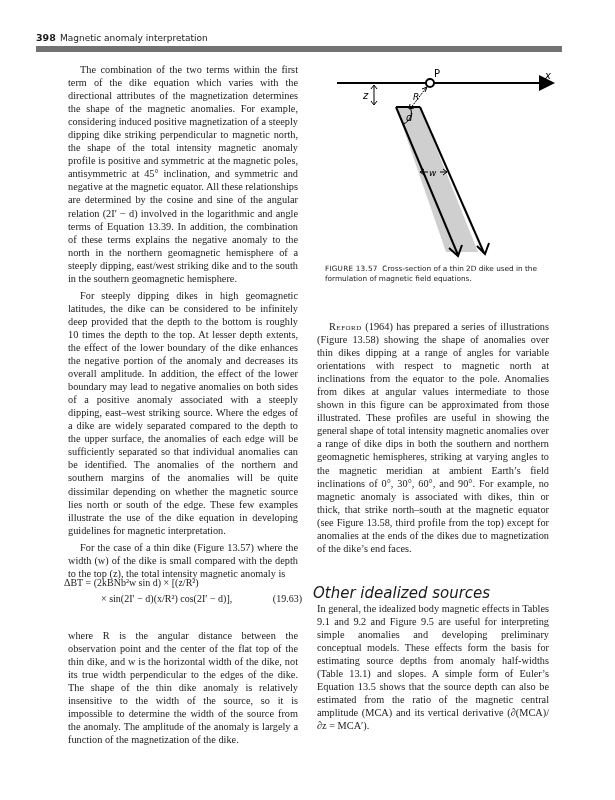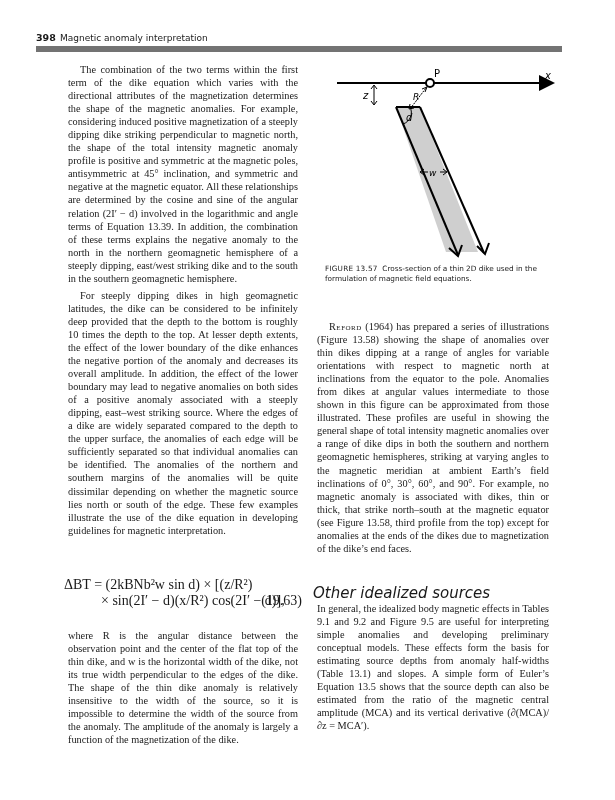--- a/index.html
+++ b/index.html
@@ -5,41 +5,42 @@
   html, body { margin:0; padding:0; background:#ffffff; }
   body { width:615px; height:800px; position:relative; overflow:hidden; color:#1a1a1a; }
   .header { position:absolute; left:36px; top:30px; width:526px; height:16px; border-bottom:6px solid #737373; }
   .header .pg { font-family:"DejaVu Sans", sans-serif; font-weight:bold; font-size:9.5px; position:absolute; left:0; top:2px; }
   .header .title { font-family:"DejaVu Sans", sans-serif; font-size:9px; position:absolute; left:24px; top:2.5px; }
   .col { position:absolute; font-family:"Liberation Serif", serif; font-size:10.3px; line-height:13.05px; text-align:justify; }
   .col-left { left:64px; top:59px; width:238px; }
   .col-right { left:313px; top:316px; width:240px; }
   .col p { margin:4px; text-indent:12px; }
   .col p.noindent { text-indent:0; }
-  .eq { font-family:"Liberation Serif", serif; font-size:14px; position:absolute; left:64px; width:238px; }
+  .eq { font-family:"Liberation Serif", serif; font-size:10px; position:absolute; left:64px; width:238px; }
   .eq .l1 { position:absolute; left:0; top:0; white-space:nowrap; }
   .eq .l2 { position:absolute; left:37px; top:16px; white-space:nowrap; }
   .eq .num { position:absolute; right:0; top:16px; }
   .caption { position:absolute; left:313px; top:264px; width:220px; font-family:"DejaVu Sans", sans-serif; font-size:7.3px; line-height:10px;margin-left:12px; }
   .caption .lab { letter-spacing:0.2px; }
   .subhead { position:absolute; left:313px; top:584px; font-family:"DejaVu Sans", sans-serif; font-style:italic; font-size:15px; }
   .sc { font-variant:small-caps; letter-spacing:0.5px; }
   svg.fig { position:absolute; left:320px; top:60px; }
 </style>
 </head>
 <body>
 
 <div class="header">
   <span class="pg">398</span>
   <span class="title">Magnetic anomaly interpretation</span>
 </div>
 
 <div class="col col-left">
   <p>The combination of the two terms within the first term of the dike equation which varies with the directional attributes of the magnetization determines the shape of the magnetic anomalies. For example, considering induced positive magnetization of a steeply dipping dike striking perpendicular to magnetic north, the shape of the total intensity magnetic anomaly profile is positive and symmetric at the magnetic poles, antisymmetric at 45° inclination, and symmetric and negative at the magnetic equator. All these relationships are determined by the cosine and sine of the angular relation (2I′ − d) involved in the logarithmic and angle terms of Equation 13.39. In addition, the combination of these terms explains the negative anomaly to the north in the northern geomagnetic hemisphere of a steeply dipping, east/west striking dike and to the south in the southern geomagnetic hemisphere.</p>
   <p>For steeply dipping dikes in high geomagnetic latitudes, the dike can be considered to be infinitely deep provided that the depth to the bottom is roughly 10 times the depth to the top. At lesser depth extents, the effect of the lower boundary of the dike enhances the negative portion of the anomaly and decreases its overall amplitude. In addition, the effect of the lower boundary may lead to negative anomalies on both sides of a positive anomaly associated with a steeply dipping, east–west striking source. Where the edges of a dike are widely separated compared to the depth to the upper surface, the anomalies of each edge will be sufficiently separated so that individual anomalies can be identified. The anomalies of the northern and southern margins of the anomalies will be quite dissimilar depending on whether the magnetic source lies north or south of the edge. These few examples illustrate the use of the dike equation in developing guidelines for magnetic interpretation.</p>
+  <p>For the case of a thin dike (Figure 13.57) where the width (w) of the dike is small compared with the depth to the top (z), the total intensity magnetic anomaly is</p>
 </div>
 
 <div class="eq" style="top:577px;height:32px;">
   <span class="l1">ΔBT = (2kBNb²w sin d) × [(z/R²)</span>
   <span class="l2">× sin(2I′ − d)(x/R²) cos(2I′ − d)],</span>
   <span class="num">(19.63)</span>
 </div>
 
 <div class="col" style="left:64px;top:625px;width:238px;">
   <p class="noindent">where R is the angular distance between the observation point and the center of the flat top of the thin dike, and w is the horizontal width of the dike, not its true width perpendicular to the edges of the dike. The shape of the thin dike anomaly is relatively insensitive to the width of the source, so it is impossible to determine the width of the source from the anomaly. The amplitude of the anomaly is largely a function of the magnetization of the dike.</p>

